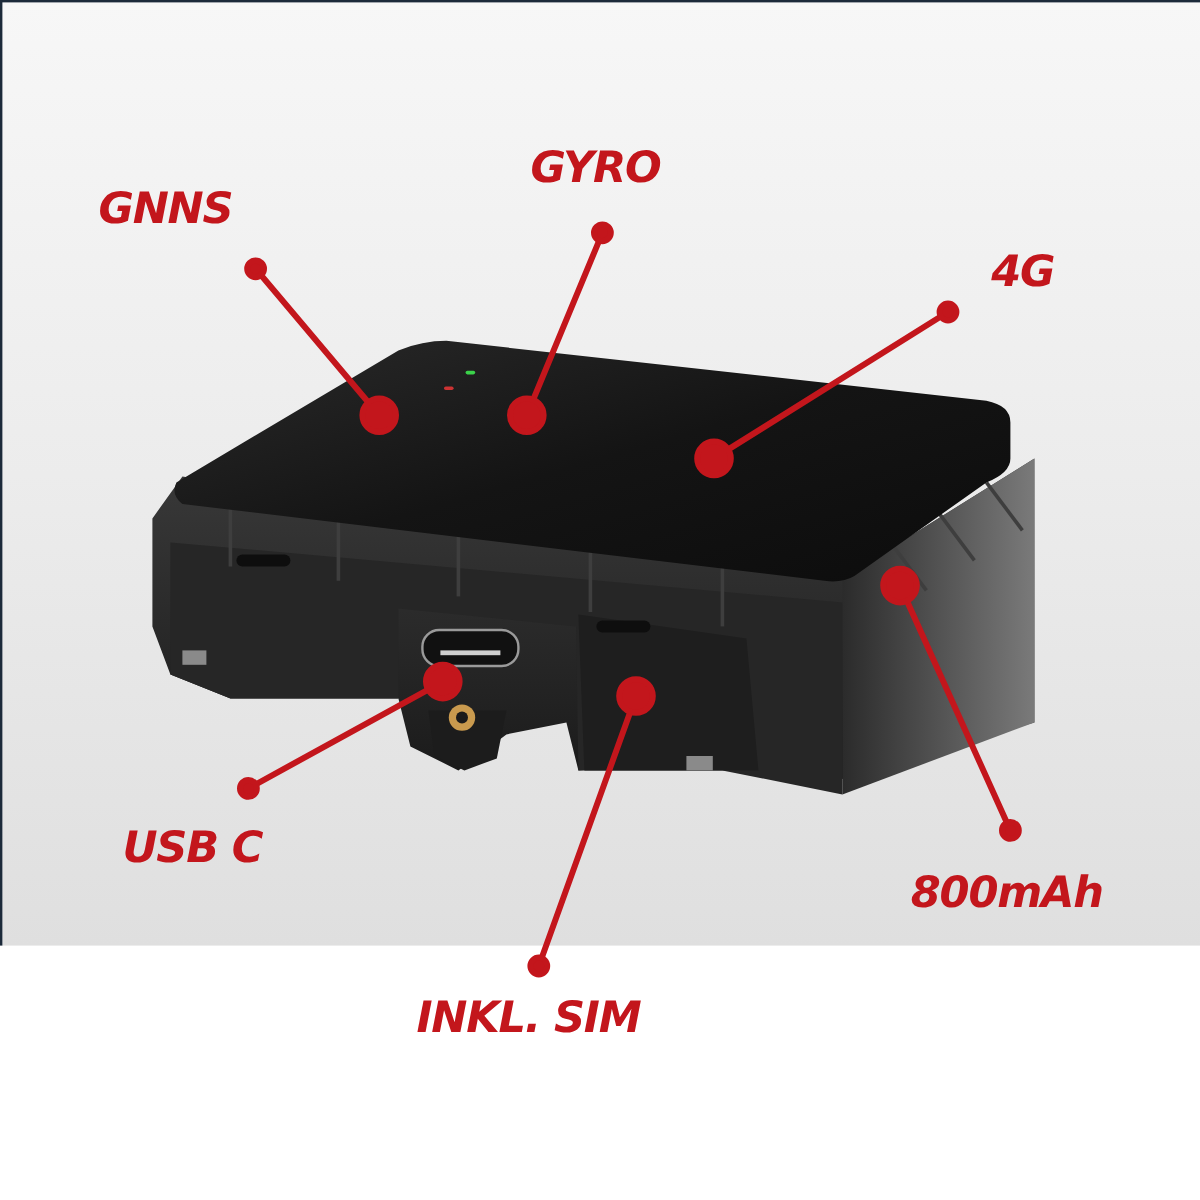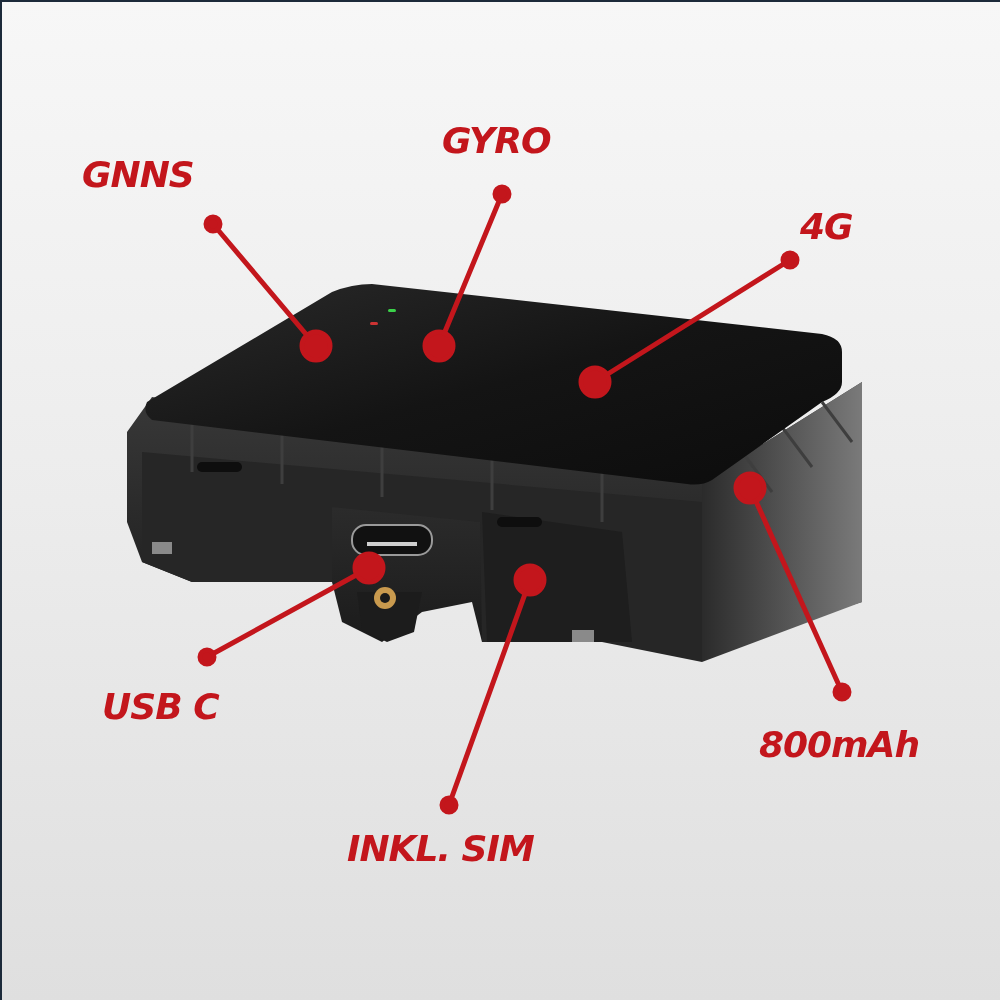--- a/index.html
+++ b/index.html
@@ -1,18 +1,18 @@
 <!DOCTYPE html>
 <html><head>
 <meta charset="utf-8">
 <style>
   html, body { margin:0; padding:0; }
   body { width:1000px; height:1000px; overflow:hidden; }
   .canvas {
-    position:relative; width:1000px; height:1000px;
+    position:relative; width:1000px; height:788px;
     background: linear-gradient(180deg, #f7f7f7 0%, #ececec 50%, #dfdfdf 100%);
     border-top:2px solid #1c2a3a; border-left:2px solid #1c2a3a; box-sizing:border-box;
     font-family:"DejaVu Sans", sans-serif;
     text-decoration:underline;
   }
   svg.scene { position:absolute; left:0; top:0; }
   .label {
     position:absolute; color:#c3161c; font-weight:bold; font-style:italic;
     font-family:"DejaVu Sans", sans-serif; font-size:36px; letter-spacing:-1px;
     line-height:1.05; white-space:nowrap; text-align:center;
@@ -95,19 +95,19 @@
       <circle cx="447" cy="803" r="7"></circle>
         <circle cx="528" cy="578" r="14"></circle>
       <line x1="840" y1="690" x2="748" y2="486"></line>
       <circle cx="840" cy="690" r="7"></circle>
         <circle cx="748" cy="486" r="14"></circle>
     </g>
   </svg>
 
   <div class="label" style="left:80px; top:154px;">GNNS</div>
   <div class="label" style="left:440px; top:120px;">GYRO</div>
-  <div class="label" style="left:798px; top:206px;">4G</div>
+  <div class="label" style="left:824px; top:206px;">4G</div>
   <div class="label" style="left:345px; top:828px;">INKL. SIM</div>
   <div class="label" style="left:100px; top:686px;">USB C</div>
   <div class="label" style="left:742px; top:724px; width:190px;">
     <div>800mAh</div>
   </div>
 </div>
 
 </body></html>

